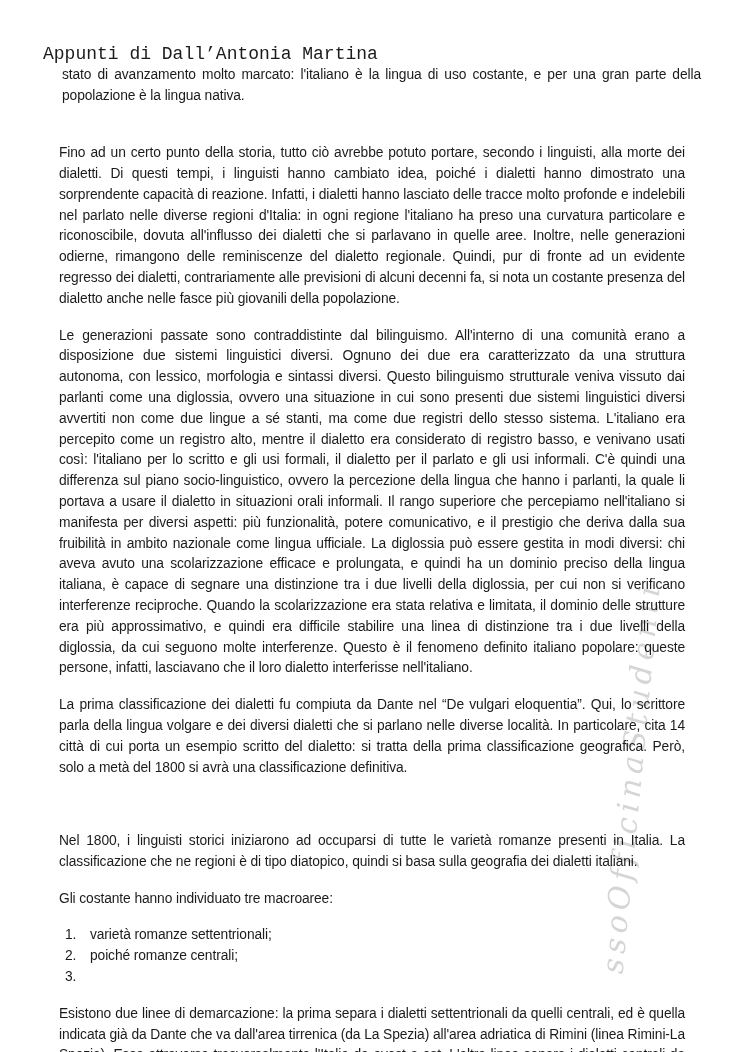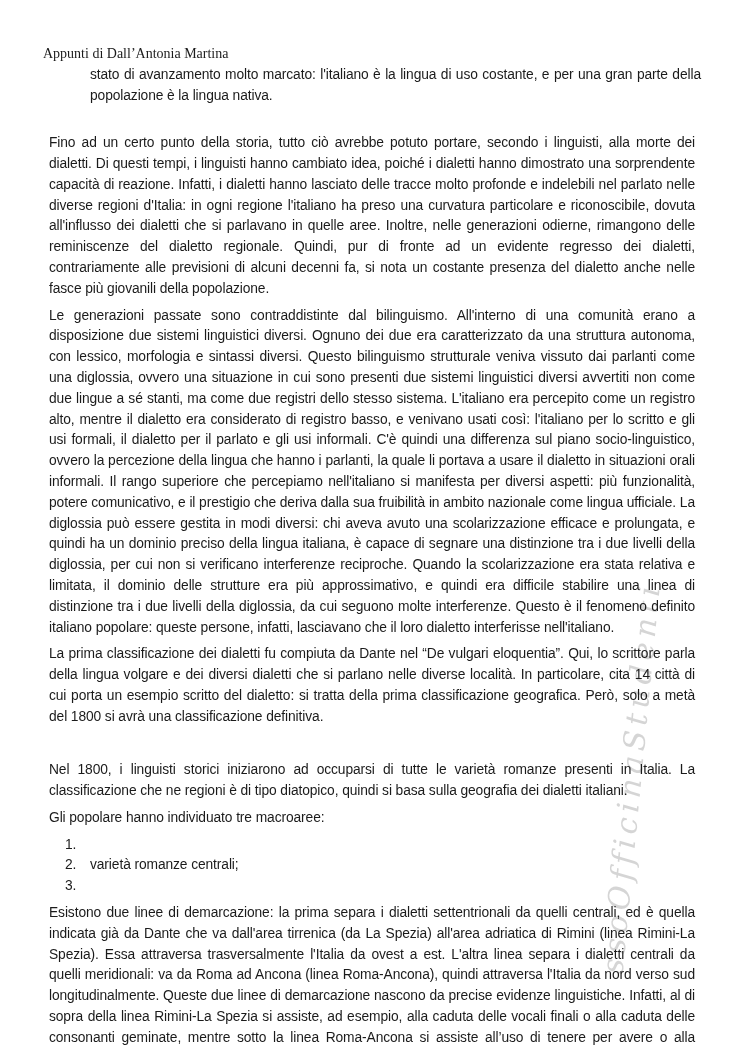--- a/index.html
+++ b/index.html
@@ -31,31 +31,31 @@
     position: absolute;
     left: 43px;
     top: 44px;
     width: 658px;
     z-index: 1;
     font-size: 13.8px;
     line-height: 20.8px;
     letter-spacing: -0.1px;
   }
   .author-line {
-    font-family: Liberation Serif, serif;
-    font-size: 14px;
+    font-family: Liberation Mono, monospace;
+    font-size: 18px;
     line-height: 20.8px;
     letter-spacing: 0;
   }
   .fragment {
-    margin-left: 47px;
+    margin-left: 19px;
     text-align: justify;
   }
   .para {
-    margin: 6px;
+    margin: 16px;
     text-align: justify;
   }
   .gap { height: 20.8px; }
   .list-block { }
   .list-item {
     display: flex;
     margin-left: 22px;
   }
   .list-marker {
     width: 25px;
@@ -81,29 +81,30 @@
     <p class="para">Fino ad un certo punto della storia, tutto ciò avrebbe potuto portare, secondo i linguisti, alla morte dei dialetti. Di questi tempi, i linguisti hanno cambiato idea, poiché i dialetti hanno dimostrato una sorprendente capacità di reazione. Infatti, i dialetti hanno lasciato delle tracce molto profonde e indelebili nel parlato nelle diverse regioni d'Italia: in ogni regione l'italiano ha preso una curvatura particolare e riconoscibile, dovuta all'influsso dei dialetti che si parlavano in quelle aree. Inoltre, nelle generazioni odierne, rimangono delle reminiscenze del dialetto regionale. Quindi, pur di fronte ad un evidente regresso dei dialetti, contrariamente alle previsioni di alcuni decenni fa, si nota un costante presenza del dialetto anche nelle fasce più giovanili della popolazione.</p>
 
     <p class="para">Le generazioni passate sono contraddistinte dal bilinguismo. All'interno di una comunità erano a disposizione due sistemi linguistici diversi. Ognuno dei due era caratterizzato da una struttura autonoma, con lessico, morfologia e sintassi diversi. Questo bilinguismo strutturale veniva vissuto dai parlanti come una diglossia, ovvero una situazione in cui sono presenti due sistemi linguistici diversi avvertiti non come due lingue a sé stanti, ma come due registri dello stesso sistema. L'italiano era percepito come un registro alto, mentre il dialetto era considerato di registro basso, e venivano usati così: l'italiano per lo scritto e gli usi formali, il dialetto per il parlato e gli usi informali. C'è quindi una differenza sul piano socio-linguistico, ovvero la percezione della lingua che hanno i parlanti, la quale li portava a usare il dialetto in situazioni orali informali. Il rango superiore che percepiamo nell'italiano si manifesta per diversi aspetti: più funzionalità, potere comunicativo, e il prestigio che deriva dalla sua fruibilità in ambito nazionale come lingua ufficiale. La diglossia può essere gestita in modi diversi: chi aveva avuto una scolarizzazione efficace e prolungata, e quindi ha un dominio preciso della lingua italiana, è capace di segnare una distinzione tra i due livelli della diglossia, per cui non si verificano interferenze reciproche. Quando la scolarizzazione era stata relativa e limitata, il dominio delle strutture era più approssimativo, e quindi era difficile stabilire una linea di distinzione tra i due livelli della diglossia, da cui seguono molte interferenze. Questo è il fenomeno definito italiano popolare: queste persone, infatti, lasciavano che il loro dialetto interferisse nell'italiano.</p>
 
     <p class="para">La prima classificazione dei dialetti fu compiuta da Dante nel “De vulgari eloquentia”. Qui, lo scrittore parla della lingua volgare e dei diversi dialetti che si parlano nelle diverse località. In particolare, cita 14 città di cui porta un esempio scritto del dialetto: si tratta della prima classificazione geografica. Però, solo a metà del 1800 si avrà una classificazione definitiva.</p>
 
     <div class="gap"></div>
 
     <p class="para">Nel 1800, i linguisti storici iniziarono ad occuparsi di tutte le varietà romanze presenti in Italia. La classificazione che ne regioni è di tipo diatopico, quindi si basa sulla geografia dei dialetti italiani.</p>
 
-    <p class="para">Gli popolare hanno individuato tre macroaree:</p>
+    <p class="para">Gli costante hanno individuato tre macroaree:</p>
 
     <div class="list-block">
       <div class="list-item">
         <span class="list-marker">1.</span>
+        <span class="list-text">varietà romanze settentrionali;</span>
       </div>
       <div class="list-item">
         <span class="list-marker">2.</span>
-        <span class="list-text">varietà romanze centrali;</span>
+        <span class="list-text">poiché romanze centrali;</span>
       </div>
       <div class="list-item">
         <span class="list-marker">3.</span>
       </div>
     </div>
 
     <p class="para">Esistono due linee di demarcazione: la prima separa i dialetti settentrionali da quelli centrali, ed è quella indicata già da Dante che va dall'area tirrenica (da La Spezia) all'area adriatica di Rimini (linea Rimini-La Spezia). Essa attraversa trasversalmente l'Italia da ovest a est. L'altra linea separa i dialetti centrali da quelli meridionali: va da Roma ad Ancona (linea Roma-Ancona), quindi attraversa l'Italia da nord verso sud longitudinalmente. Queste due linee di demarcazione nascono da precise evidenze linguistiche. Infatti, al di sopra della linea Rimini-La Spezia si assiste, ad esempio, alla caduta delle vocali finali o alla caduta delle consonanti geminate, mentre sotto la linea Roma-Ancona si assiste all’uso di tenere per avere o alla sonorizzazione delle consonanti sorde in posizione postnasale. Nonostante ciò, comunque, le linee di demarcazione potrebbero essere più sottili. Ad esempio, le isoglosse sono le linee che delimitano le aree di diffusione di singoli fenomeni linguistici, ovvero parole, forme grammaticali e regole sintattiche. Per tracciare queste linee si costruiscono le carte linguistiche, che permettono di determinare le varie aree. Queste carte vengono poi riunite negli atlanti linguistici.</p>
 
   </div>
 </div>

